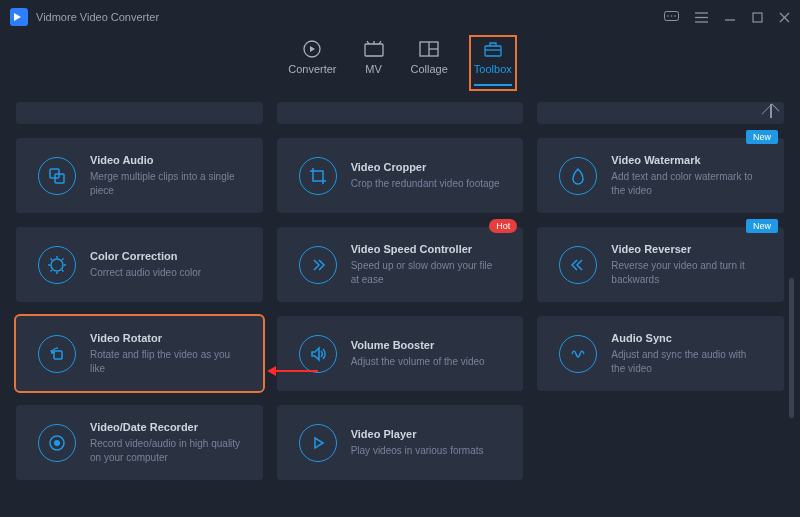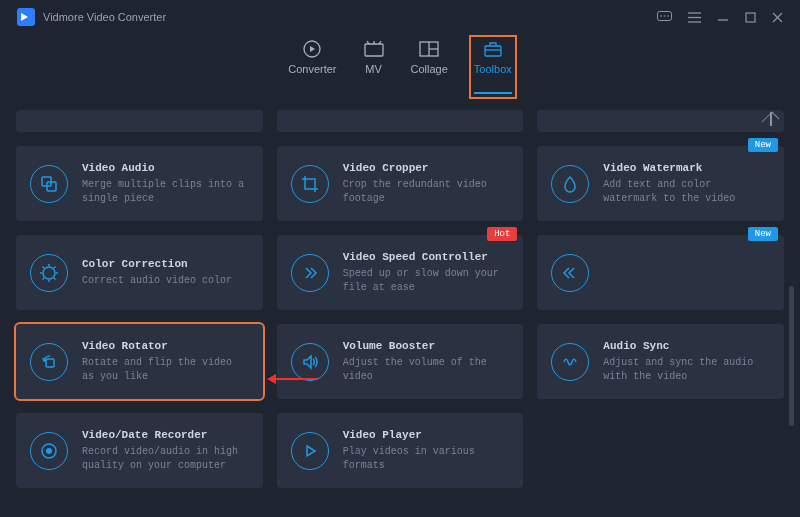--- a/index.html
+++ b/index.html
@@ -7,21 +7,21 @@
   width: 800px; height: 517px;
   background: #1e2430;
   font-family: -apple-system, "Segoe UI", Arial, sans-serif;
   color: #8a94a6;
   overflow: hidden;
   position: relative;
 }
 .titlebar {
   height: 34px;
   display: flex; align-items: center;
-  padding: 0 17px;
+  padding: 0 10px;
 }
 .app-logo {
   width: 18px; height: 18px;
   background: #2d7dff;
   border-radius: 3px;
   margin-right: 8px;
   position: relative;
 }
 .app-logo::after {
   content: ""; position: absolute;
@@ -36,21 +36,21 @@
 .win-controls svg { display: block; }
 
 .tabs {
   display: flex; justify-content: center; gap: 26px;
   padding: 6px 0 16px;
 }
 .tab { display: flex; flex-direction: column; align-items: center; gap: 5px; cursor: pointer; }
 .tab-icon { width: 22px; height: 18px; display: flex; align-items: center; justify-content: center; }
 .tab-label { font-size: 11px; color: #aab1bf; }
 .tab.active .tab-label { color: #1f99e6; }
-.tab.active-box { outline: 2px solid #e8743b; outline-offset: 3px; padding-bottom: 17px; border-bottom: 2px solid #1f99e6; }
+.tab.active-box { outline: 2px solid #e8743b; outline-offset: 3px; padding-bottom: 9px; border-bottom: 2px solid #1f99e6; }
 
 .content {
   position: relative;
   padding: 0 16px 16px 16px;
   height: calc(517px - 34px - 58px);
   overflow: hidden;
 }
 .top-strip {
   display: grid;
   grid-template-columns: 1fr 1fr 1fr;
@@ -81,48 +81,47 @@
 }
 
 .grid {
   display: grid;
   grid-template-columns: 1fr 1fr 1fr;
   gap: 14px;
 }
 .card {
   background: #2a3140;
   border-radius: 4px;
-  padding: 16px 14px;
+  padding: 16px 22px;
   display: flex;
   align-items: center;
   gap: 14px;
   cursor: pointer;
   position: relative;
-  font-family: Liberation Mono, monospace;
 }
 .card.highlight { outline: 2px solid #e8743b; }
 .card-icon {
   width: 38px; height: 38px; min-width: 38px;
   border: 1.5px solid #1f99e6;
   border-radius: 50%;
   display: flex; align-items: center; justify-content: center;
 }
 .card-icon svg { stroke: #1f99e6; fill: none; stroke-width: 1.5; }
 .card-text { display: flex; flex-direction: column; gap: 4px; }
 .card-title { font-size: 11px; font-weight: 600; color: #cfd5df; }
 .card-desc { font-size: 10px; line-height: 1.35; color: #79829a; }
 .badge {
   position: absolute;
   top: -8px; right: 6px;
   font-size: 9px;
   color: #fff;
   padding: 2px 7px;
   border-radius: 2px;
 }
-.badge.hot { background: #e63d3d; }
+.badge.hot { background: #e63d3d; border-radius: 7px; }
 .badge.new { background: #1f99e6; }
 
 .arrow {
   position: absolute;
   left: 274px; top: 268px;
   pointer-events: none;
 }
 .arrow-line { width: 44px; height: 2px; background: #ff2b2b; }
 .arrow-head {
   position: absolute; left: -7px; top: -4px;
@@ -300,20 +299,24 @@
       </div>
     </div>
 
     <div class="card">
       <div class="badge new">New</div>
       <div class="card-icon">
           <svg width="20" height="20" viewBox="0 0 20 20">
             <path d="M14 5 L9 10 L14 15 M9 5 L4 10 L9 15"></path>
           </svg>
         </div>
+      <div class="card-text">
+        <div class="card-title">Video Reverser</div>
+        <div class="card-desc">Reverse your video and turn it backwards</div>
+      </div>
     </div>
 
     <div class="card highlight">
       <div class="card-icon">
           <svg width="20" height="20" viewBox="0 0 20 20">
             <rect x="7" y="7" width="8" height="8" rx="1"></rect>
             <path d="M5 9 A6 6 0 0 1 11 4 M4 6 L5 9 L8 8"></path>
           </svg>
         </div>
       <div class="card-text">

